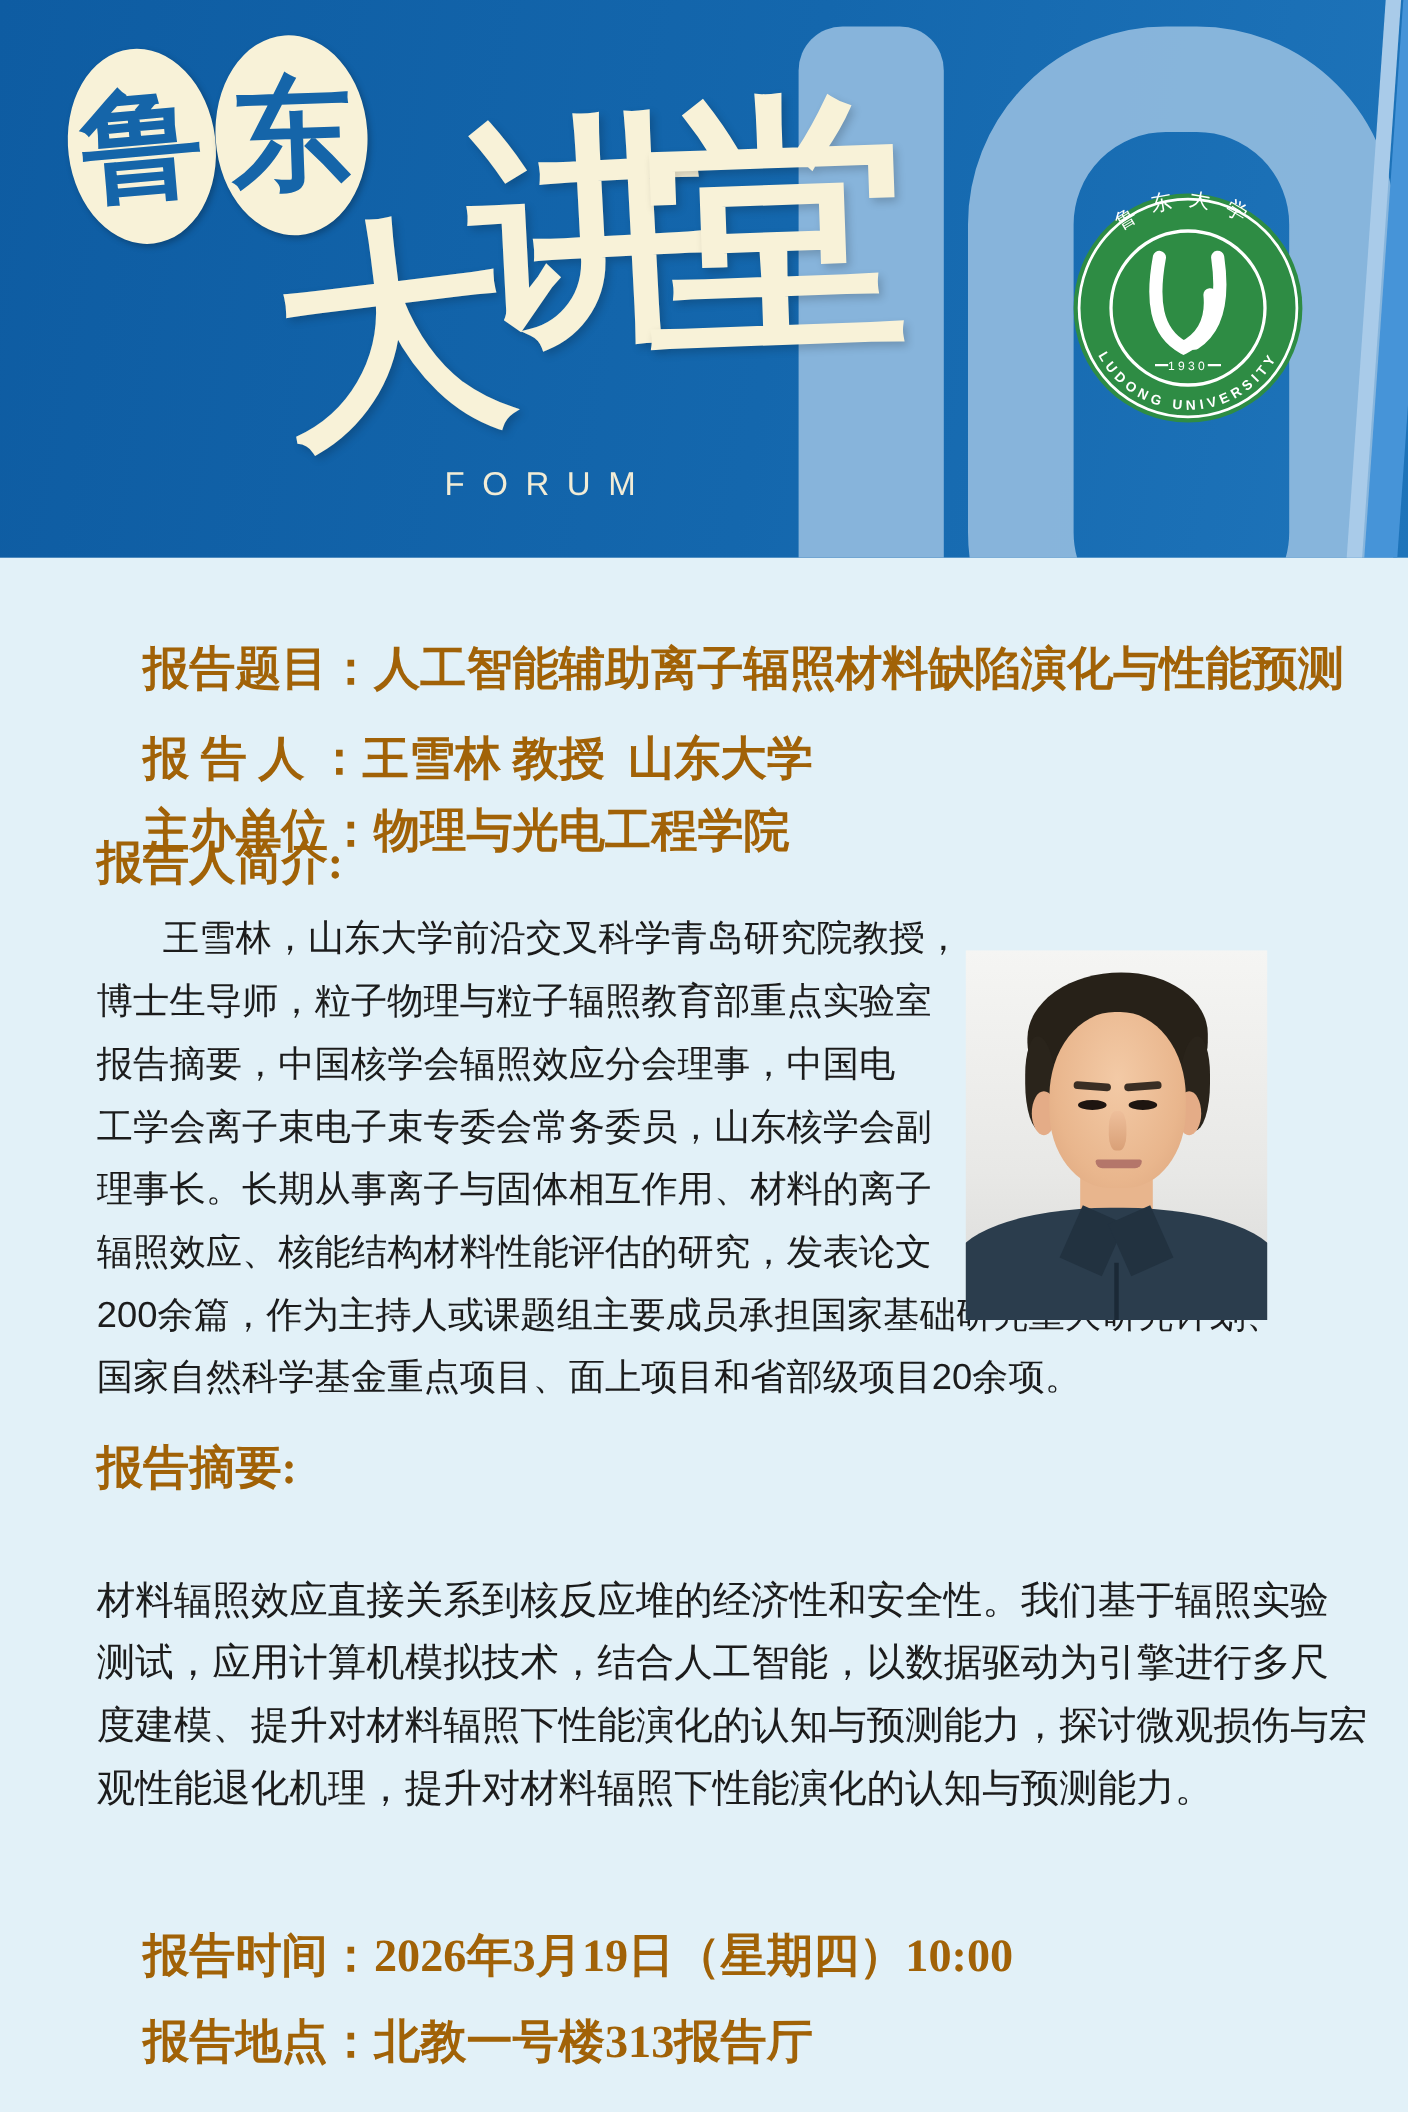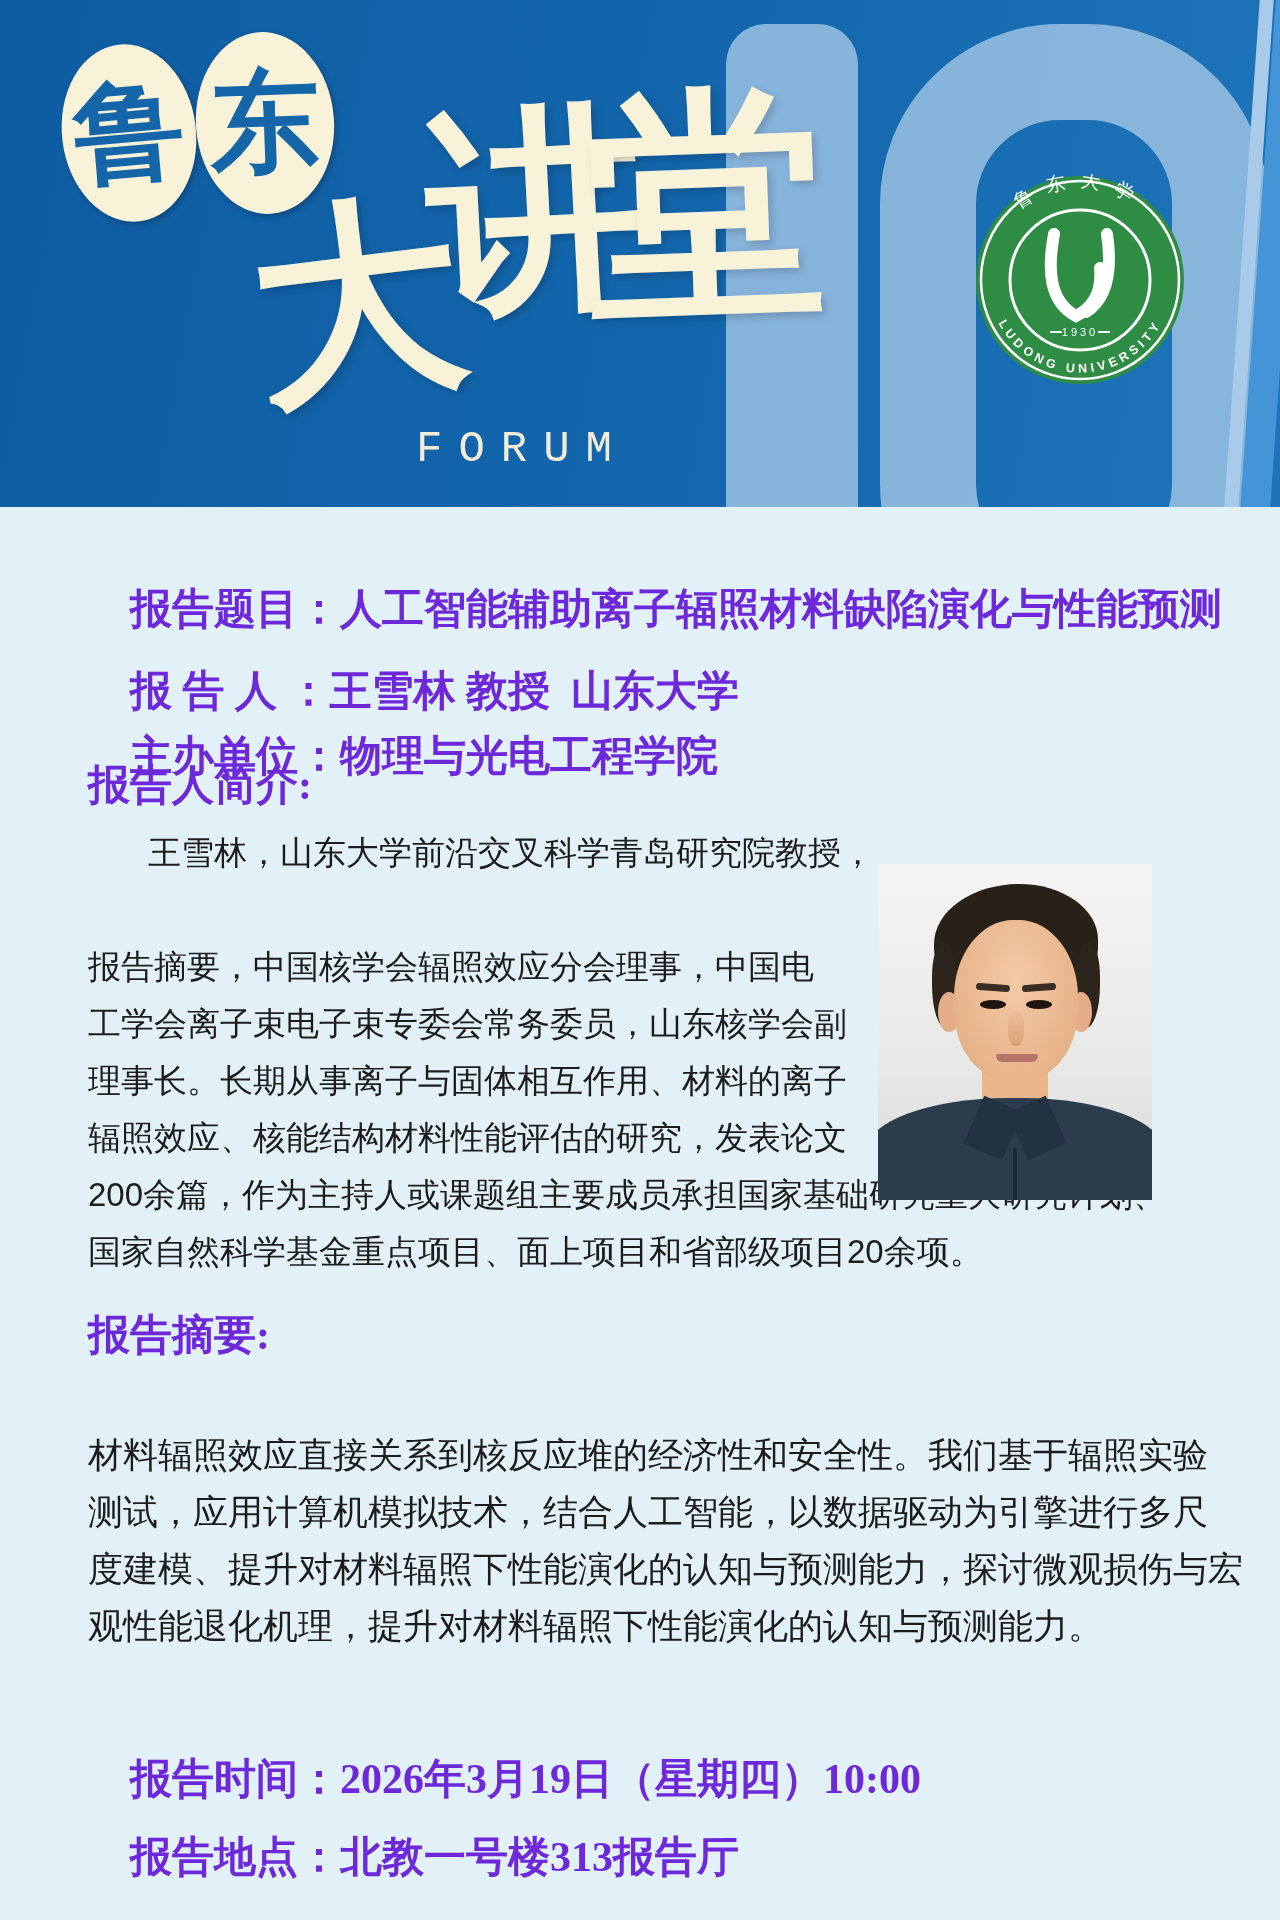--- a/index.html
+++ b/index.html
@@ -44,31 +44,31 @@
   }
   .callig {
     position:absolute; color:#f8f2d8; line-height:1; font-weight:bold;
     font-family:"Liberation Serif", serif;
     text-shadow:3px 4px 8px rgba(0,0,0,.18);
   }
   .c-da    { left:252px; top:198px; font-size:212px; transform:rotate(-7deg); }
   .c-jiang { left:428px; top:104px; font-size:218px; transform:rotate(-3deg); }
   .c-tang  { left:588px; top:88px;  font-size:236px; transform:rotate(-2deg); }
   .forum {
-    position:absolute; left:416px; top:424px;
-    font-family:Liberation Mono, monospace; font-size:44px;
+    position:absolute; left:404px; top:424px;
+    font-family:Liberation Sans, sans-serif; font-size:30px;
     letter-spacing:16px; color:#f2ecd6;
   }
   .logo { position:absolute; left:974px; top:174px; width:212px; height:212px; }
 
   
   .row, .heading {
     position:absolute; left:88px; white-space:pre-wrap;
     font-family:"Liberation Serif", serif; font-weight:bold;
-    font-size:42px; line-height:46px; color:#6d28d9;
+    font-size:42px; line-height:46px; color:#a16207;
   }
   .bio-line {
     position:absolute; left:88px; white-space:pre;
     font-size:33px; line-height:57px; color:#1c1c1c;
   }
   .abs-line {
     position:absolute; left:88px; white-space:pre;
     font-size:35px; line-height:57px; color:#1c1c1c;
   }
   .indent { left:158px; }
@@ -157,20 +157,21 @@
   <div class="row" style="top:622px">
     <span>报 告 人 ：</span><span>王雪林 教授  山东大学</span>
   </div>
   <div class="row" style="top:687px">
     <span>主办单位：</span><span>物理与光电工程学院</span>
   </div>
 
   <div class="heading" style="top:762px">报告人简介:</div>
 
   <div class="bio-line indent-bio" style="top:824px">王雪林，山东大学前沿交叉科学青岛研究院教授，</div>
+  <div class="bio-line" style="top:881px">博士生导师，粒子物理与粒子辐照教育部重点实验室</div>
   <div class="bio-line" style="top:938px">报告摘要，中国核学会辐照效应分会理事，中国电</div>
   <div class="bio-line" style="top:995px">工学会离子束电子束专委会常务委员，山东核学会副</div>
   <div class="bio-line" style="top:1052px">理事长。长期从事离子与固体相互作用、材料的离子</div>
   <div class="bio-line" style="top:1109px">辐照效应、核能结构材料性能评估的研究，发表论文</div>
   <div class="bio-line" style="top:1166px">200余篇，作为主持人或课题组主要成员承担国家基础研究重大研究计划、</div>
   <div class="bio-line" style="top:1223px">国家自然科学基金重点项目、面上项目和省部级项目20余项。</div>
 
   <div class="photo">
     <div class="p-hair"></div>
     <div class="p-hair-l"></div>

